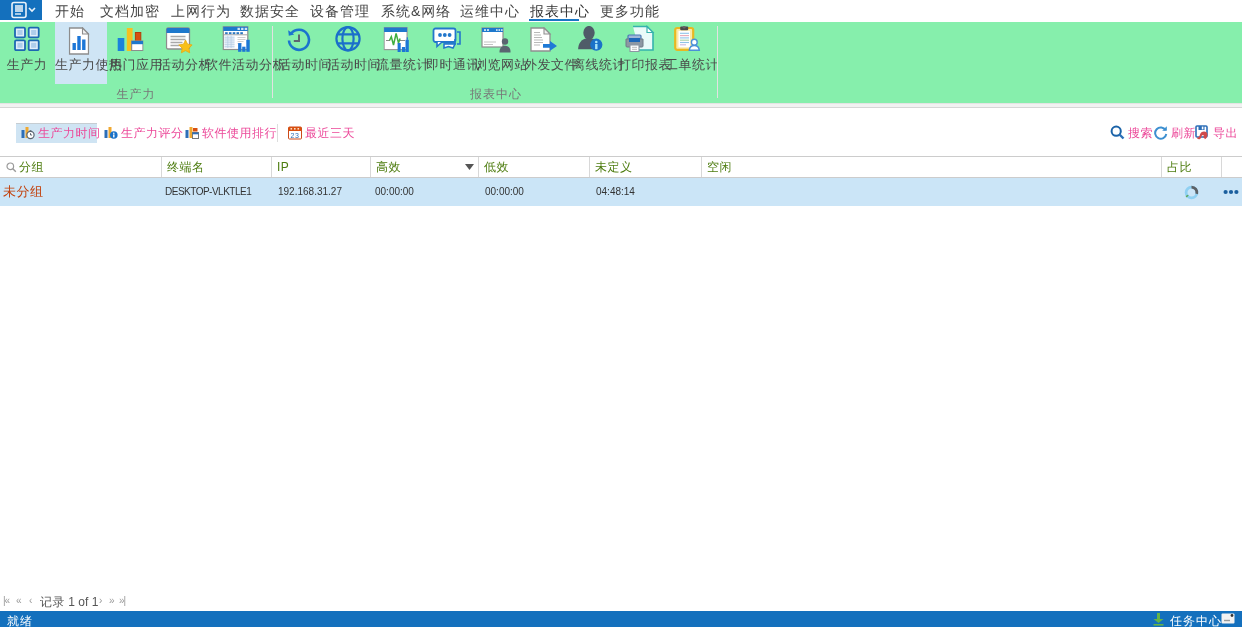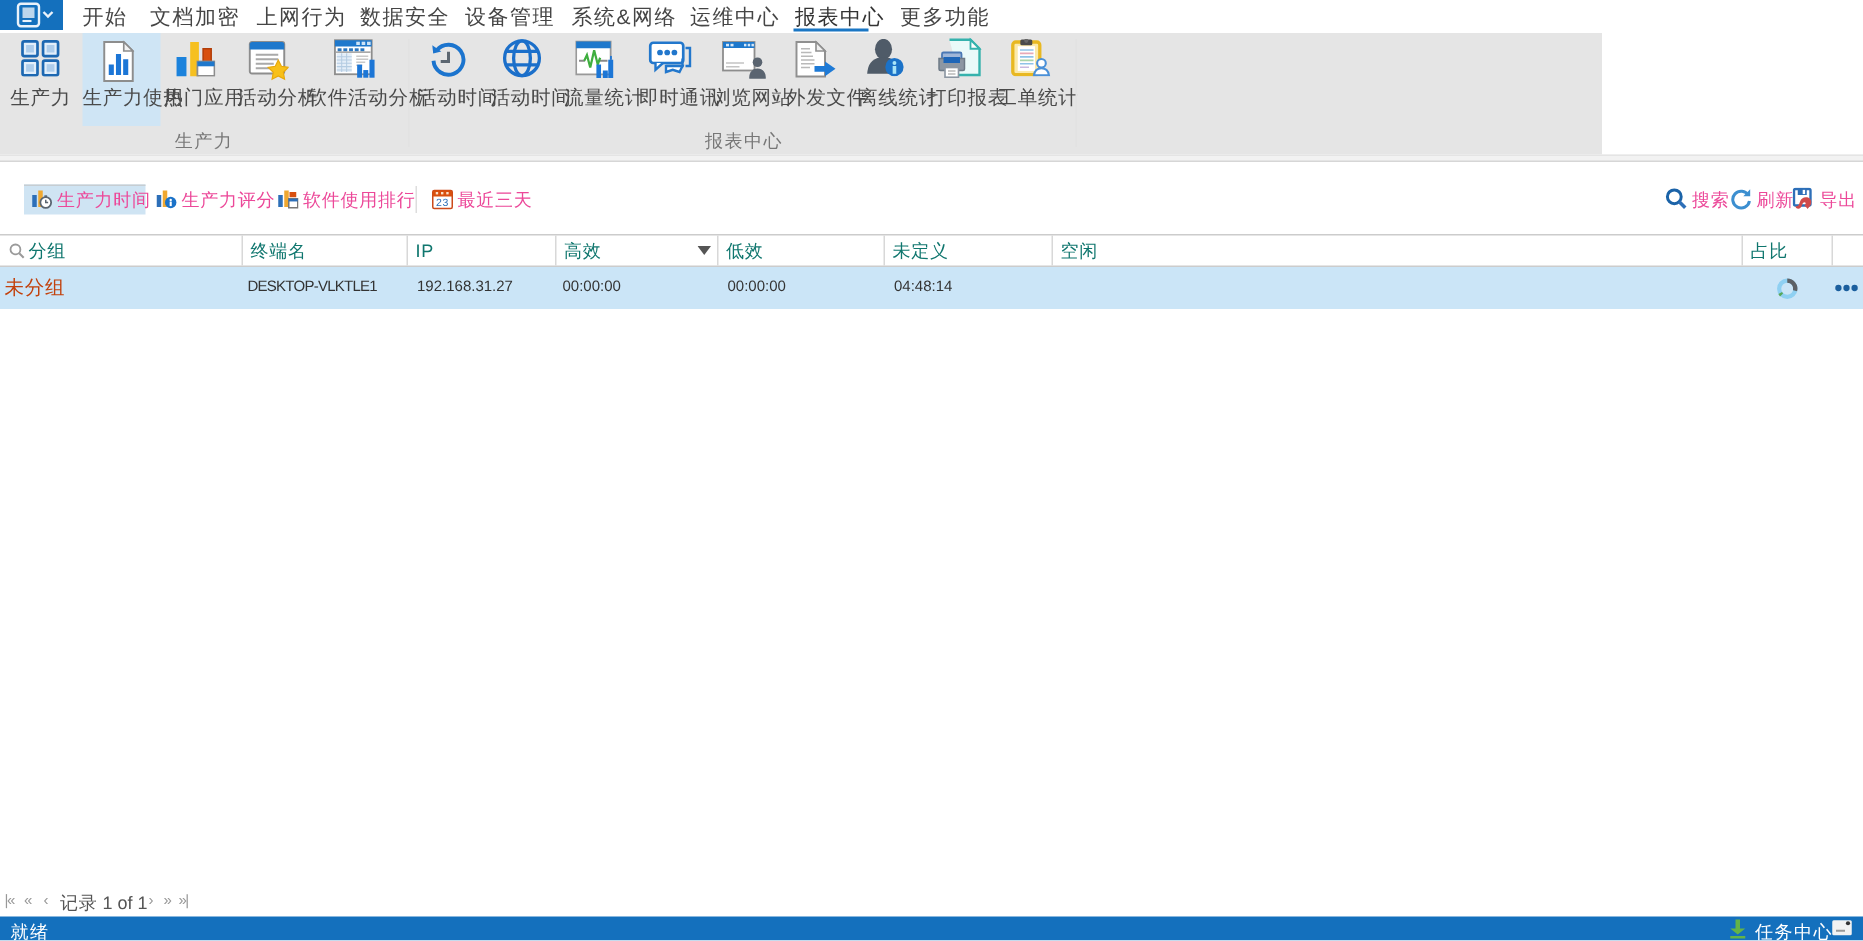--- a/index.html
+++ b/index.html
@@ -7,36 +7,36 @@
 #app{position:relative;width:1242px;height:627px;background:#fff}
 .abs{position:absolute}
 .ic svg,#donut svg,#dots svg,#sb-down svg,#sb-mail svg,#appbtn svg{display:block}
 
 #tabbar{position:absolute;left:0;top:0;width:1242px;height:22px;background:#fff}
 #appbtn{position:absolute;left:0;top:0;width:42px;height:20px;background:#1470bd}
 .tab{position:absolute;top:3px;font-size:14px;color:#454545;letter-spacing:1px;white-space:nowrap}
 #tab-active{color:#333}
 #tab-underline{position:absolute;left:529px;top:19px;width:50px;height:2px;background:#1a76c4}
 
-#ribbon{position:absolute;left:0;top:22px;width:1068px;height:81px;background:#e5e5e5}
+#ribbon{position:absolute;left:0;top:22px;width:1242px;height:81px;background:#86efac}
 .ritem{position:absolute;top:0;height:62px;text-align:center}
 .ritem .ic{position:absolute;left:50%;transform:translateX(-50%);top:5px}
 .rlabel{position:absolute;top:34px;left:0;right:0;font-size:13px;color:#4a4a4a;letter-spacing:0.5px;white-space:nowrap;text-align:center}
 #rsel{position:absolute;left:55px;top:0;width:52px;height:62px;background:#cfe5f5}
 .gsep{position:absolute;top:4px;width:1px;height:72px;background:#e2e2e2}
 .glabel{position:absolute;top:64px;font-size:12px;color:#777;letter-spacing:1px;white-space:nowrap;text-align:center}
 #ribbon-edge{position:absolute;left:0;top:103px;width:1242px;height:5px;background:#f2f2f2;border-top:1px solid #e4e4e4;border-bottom:1px solid #d6d6d6}
 
 #toolbar{position:absolute;left:0;top:108px;width:1242px;height:47px;background:#fff}
 .tbtn{position:absolute;top:14px;height:22px;line-height:22px;font-size:12px;color:#ec4899;letter-spacing:0.5px;white-space:nowrap}
 .tbtn svg{vertical-align:-3px;margin-right:3px}
 #tbtn-sel{position:absolute;left:16px;top:15px;width:81px;height:20px;background:#cfe4f3;border-top:1px solid #c6cdd2}
 
 #thead{position:absolute;left:0;top:156px;width:1242px;height:22px;background:#fff;border-top:1px solid #ccc;border-bottom:1px solid #ccc}
-.th{position:absolute;top:0;height:20px;line-height:20px;font-size:12px;color:#0f766e;letter-spacing:0.5px;border-right:1px solid #d8d8d8;padding-left:5px;white-space:nowrap}
+.th{position:absolute;top:0;height:20px;line-height:20px;font-size:12px;color:#4d7c0f;letter-spacing:0.5px;border-right:1px solid #d8d8d8;padding-left:5px;white-space:nowrap}
 #row1{position:absolute;left:0;top:178px;width:1242px;height:28px;background:#cbe5f7}
 .td{position:absolute;top:0;height:28px;line-height:28px;font-size:12px;color:#c2410c;letter-spacing:0.5px;padding-left:5px;white-space:nowrap}
 .tdl{font-size:10px;letter-spacing:0;color:#333}
 
 #pager{position:absolute;left:0;top:592px;width:1242px;height:19px;background:#fff}
 .pgi{position:absolute;top:3px;font-size:10px;color:#999;letter-spacing:-1px}
 #pager-text{position:absolute;left:40px;top:2px;font-size:12px;color:#555}
 
 #statusbar{position:absolute;left:0;top:611px;width:1242px;height:16px;background:#1470bd;color:#fff;font-size:12px}
 </style></head>

